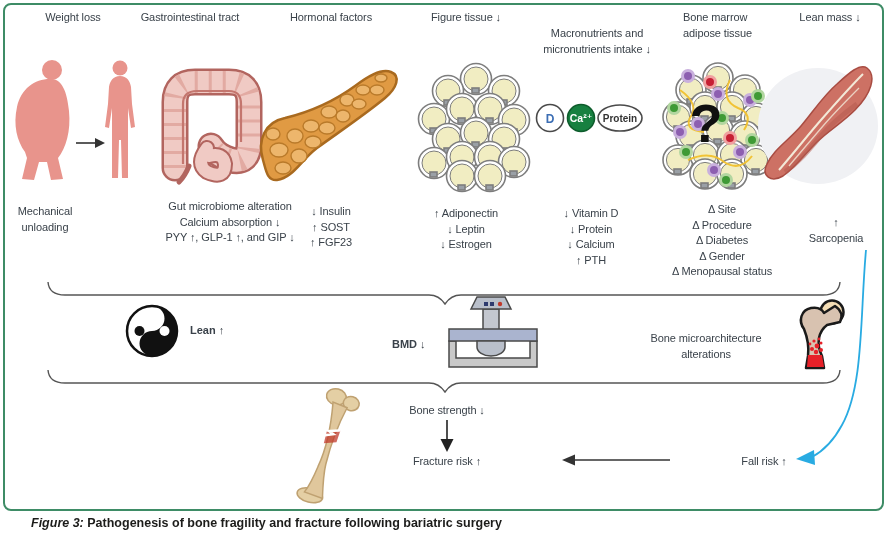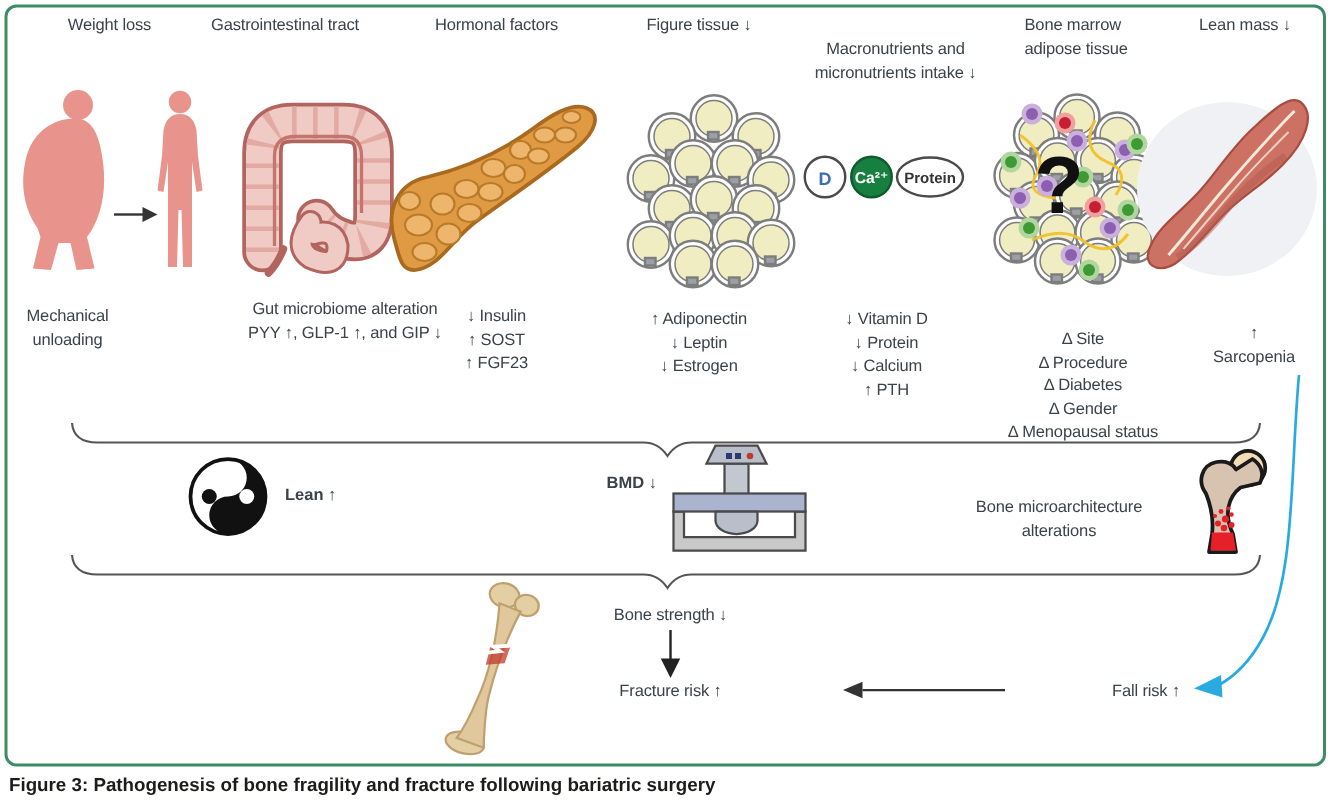--- a/index.html
+++ b/index.html
@@ -6,21 +6,21 @@
   body{width:887px;height:539px;position:relative;overflow:hidden;
        font-family:"Liberation Sans","DejaVu Sans",sans-serif;color:#3a424a;}
   .frame{position:absolute;left:3px;top:3px;width:877px;height:504px;
          border:2px solid #3e8c66;border-radius:8px;background:#fff;}
   .hdr,.txt{position:absolute;font-size:11px;font-weight:normal;line-height:15.5px;
             letter-spacing:-0.1px;color:#3a424a;}
   .ctr{transform:translateX(-50%);text-align:center;}
   .nowrap{white-space:nowrap;}
   .lbl{position:absolute;font-size:11px;font-weight:bold;color:#3a424a;white-space:nowrap;}
   .caption{position:absolute;left:6px;top:516px;font-size:12.5px;font-weight:bold;color:#1c1c1a;}
-  .caption .figlabel{}
+  .caption .figlabel{font-style:italic;margin-left:25px;}
   svg{position:absolute;overflow:visible;}
   svg text{font-family:"Liberation Sans","DejaVu Sans",sans-serif;}
 </style>
 </head>
 <body>
 
 <div class="frame"></div>
 
 <div class="hdr ctr nowrap" style="left:73px;top:10px;">Weight loss</div>
 <div class="hdr ctr nowrap" style="left:190px;top:10px;">Gastrointestinal tract</div>
@@ -306,39 +306,40 @@
   <path d="M108,12 C94,26 80,42 66,58 C52,74 38,92 24,108" fill="none" stroke="#f3e9d8" stroke-width="2"></path>
   <path d="M104,26 C92,38 80,50 68,64 C56,78 44,92 34,104" fill="none" stroke="#f3e9d8" stroke-width="1.3" opacity="0.8"></path>
 </svg>
 
 <div class="txt ctr" style="left:45px;top:204px;">
   <div>Mechanical</div>
     <div>unloading</div>
 </div>
 <div class="txt ctr" style="left:190px;top:199px;margin-left:40px;">
   <div>Gut microbiome alteration</div>
+    <div>Calcium absorption ↓</div>
     <div>PYY ↑, GLP-1 ↑, and GIP ↓</div>
 </div>
 <div class="txt ctr" style="left:331px;top:204px;">
   <div>↓ Insulin</div>
     <div>↑ SOST</div>
   <div>↑ FGF23</div>
 </div>
 <div class="txt ctr" style="left:466px;top:206px;">
   <div>↑ Adiponectin</div>
     <div>↓ Leptin</div>
   <div>↓ Estrogen</div>
 </div>
 <div class="txt ctr" style="left:591px;top:206px;">
   <div>↓ Vitamin D</div>
     <div>↓ Protein</div>
   <div>↓ Calcium</div>
     <div>↑ PTH</div>
 </div>
-<div class="txt ctr" style="left:722px;top:219px;">
+<div class="txt ctr" style="left:722px;top:202px;">
   <div>Δ Site</div>
     <div>Δ Procedure</div>
   <div>Δ Diabetes</div>
     <div>Δ Gender</div>
   <div>Δ Menopausal status</div>
 </div>
 <div class="txt ctr" style="left:836px;top:215px;text-align:center;">
   <div>↑ Sarcopenia</div>
 </div>
 
@@ -350,21 +351,21 @@
 </svg>
 
 <svg style="left:125px;top:304px;" width="54" height="54" viewBox="0 0 54 54">
   <circle cx="27" cy="27" r="25" fill="#fff" stroke="#111" stroke-width="2.5"></circle>
   <path d="M27,2 A25,25 0 0 1 27,52 A12.5,12.5 0 0 1 27,27 A12.5,12.5 0 0 0 27,2 Z" fill="#111"></path>
   <circle cx="14.5" cy="27" r="5" fill="#111"></circle>
   <circle cx="39.5" cy="27" r="5" fill="#fff"></circle>
 </svg>
 <div class="lbl" style="left:190px;top:324px;">Lean ↑</div>
 
-<div class="lbl" style="left:392px;top:316px;width:46px;text-align:right;">BMD ↓</div>
+<div class="lbl" style="left:392px;top:338px;width:46px;">BMD ↓</div>
 <svg style="left:441px;top:296px;" width="100" height="74" viewBox="0 0 100 74">
   <path d="M8,45 h7 v17 h74 v-17 h7 v26 h-88 z" fill="#c9c9c9" stroke="#4a4a4a" stroke-width="1.5"></path>
   <rect x="42" y="13" width="16" height="32" fill="#c3c7cf" stroke="#4a4a4a" stroke-width="1.5"></rect>
   <rect x="8" y="33" width="88" height="12" fill="#aab4cf" stroke="#4a4a4a" stroke-width="1.5"></rect>
   <path d="M36,45 h28 v6 a14,9 0 0 1 -28,0 z" fill="#b9bfca" stroke="#4a4a4a" stroke-width="1.5"></path>
   <polygon points="36,1 64,1 70,13 30,13" fill="#b9bfca" stroke="#4a4a4a" stroke-width="1.5"></polygon>
   <rect x="43" y="6" width="4" height="4" fill="#2e3a6e"></rect>
   <rect x="49" y="6" width="4" height="4" fill="#2e3a6e"></rect>
   <circle cx="59" cy="8" r="2.2" fill="#c0392b"></circle>
 </svg>

